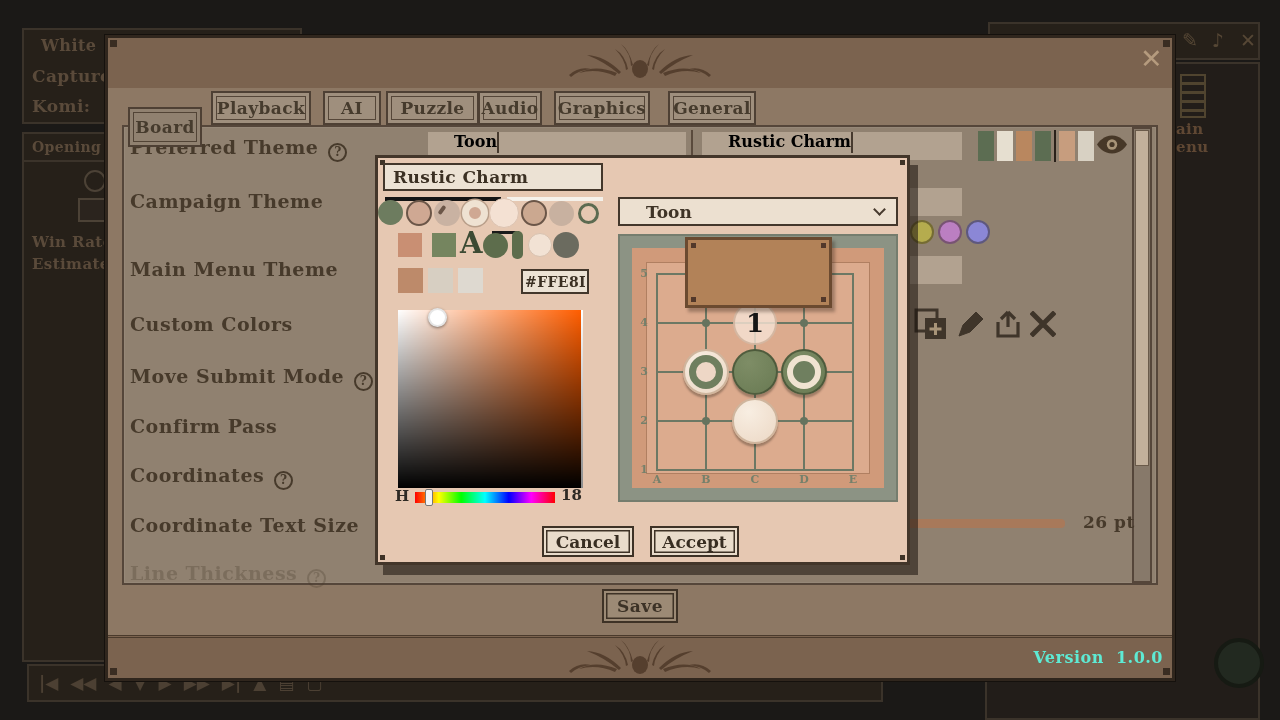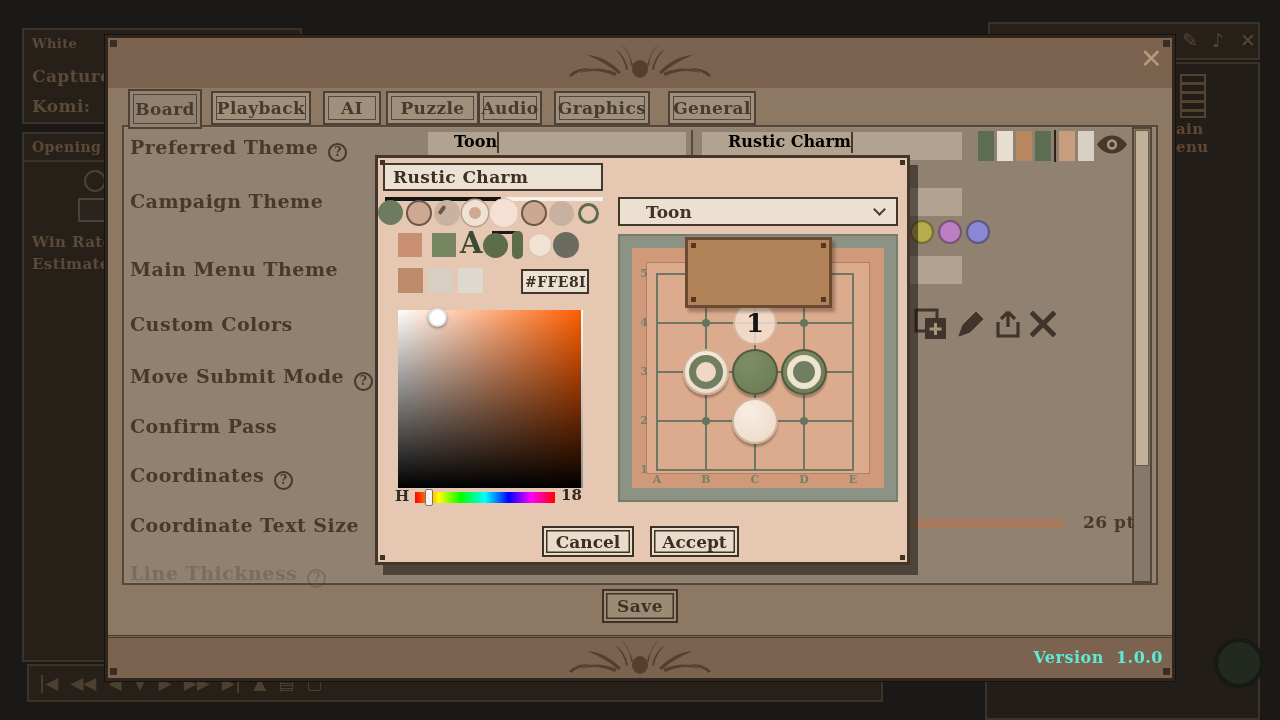--- a/index.html
+++ b/index.html
@@ -51,21 +51,21 @@
   .star{position:absolute;width:8px;height:8px;border-radius:50%;background:#66735e}
   .coord{position:absolute;color:#75806b;font-size:11px;text-align:center}
   .ornament{fill:#553f2e}
 </style>
 </head>
 <body>
 
 <div class="screen">
 
   <div class="abs dim-panel" style="left:22px;top:28px;width:280px;height:96px">
-    <div class="abs dim-text" style="left:8px;top:6px;font-size:13px">White</div>
+    <div class="abs dim-text" style="left:17px;top:6px;font-size:16px">White</div>
     <div class="abs dim-text" style="left:8px;top:36px;font-size:17px">Captures</div>
     <div class="abs dim-text pre" style="left:8px;top:66px;font-size:17px">Komi:  6</div>
   </div>
 
   <div class="abs dim-panel" style="left:22px;top:132px;width:280px;height:530px">
     <div class="abs" style="left:0;top:0;width:100%;height:28px;border-bottom:2px solid #3b332a"></div>
     <div class="abs dim-text" style="left:8px;top:5px;font-size:14px">Opening G</div>
     <div class="abs" style="left:60px;top:36px;width:22px;height:22px;border:2px solid #4c4236;border-radius:50%"></div>
     <div class="abs" style="left:54px;top:64px;width:50px;height:24px;border:2px solid #4c4236;background:#2b241e"></div>
     <div class="abs dim-text" style="left:8px;top:99px;font-size:15px">Win Rate</div>
@@ -133,21 +133,21 @@
         <path d="M94 30 Q110 14 128 13 Q110 20 96 32 Z"></path>
       <path d="M50 34 Q32 26 14 31 Q30 22 52 31 Z"></path>
         <path d="M100 34 Q118 26 136 31 Q120 22 98 31 Z"></path>
       <path d="M4 33 Q14 24 26 27 Q14 28 6 35 Z"></path>
         <path d="M146 33 Q136 24 124 27 Q136 28 144 35 Z"></path>
     </g>
   </svg>
 
   <div class="abs glyph" style="left:1140px;top:43px;font-size:27px;color:#b59b7e;z-index:7;cursor:pointer">✕</div>
 
-  <div class="abs tab active" style="left:128px;top:89px;width:74px;height:40px;z-index:7">
+  <div class="abs tab active" style="left:128px;top:107px;width:74px;height:40px;z-index:7">
       <span>Board</span>
     </div>
   <div class="abs tab" style="left:211px;top:91px;width:100px;height:34px;z-index:6">
       <span>Playback</span>
     </div>
   <div class="abs tab" style="left:323px;top:91px;width:58px;height:34px;z-index:6">
       <span>AI</span>
     </div>
   <div class="abs tab" style="left:386px;top:91px;width:93px;height:34px;z-index:6">
       <span>Puzzle</span>

